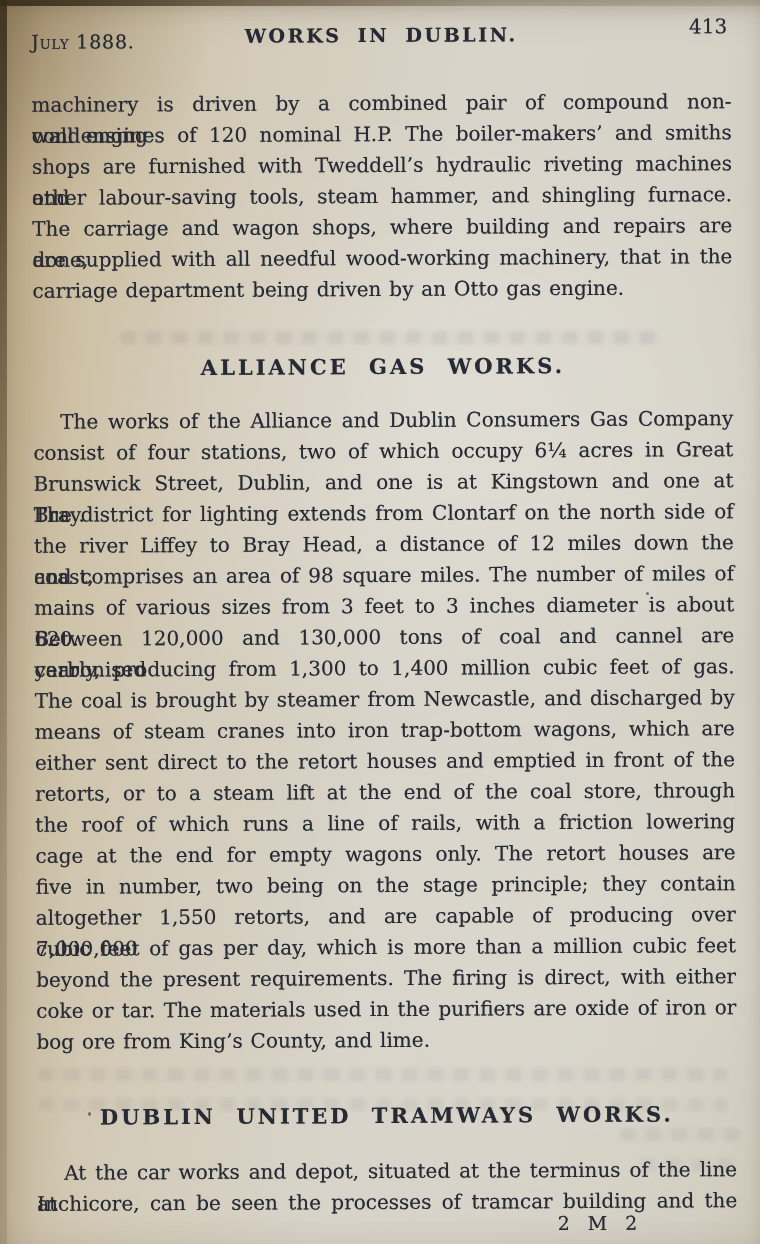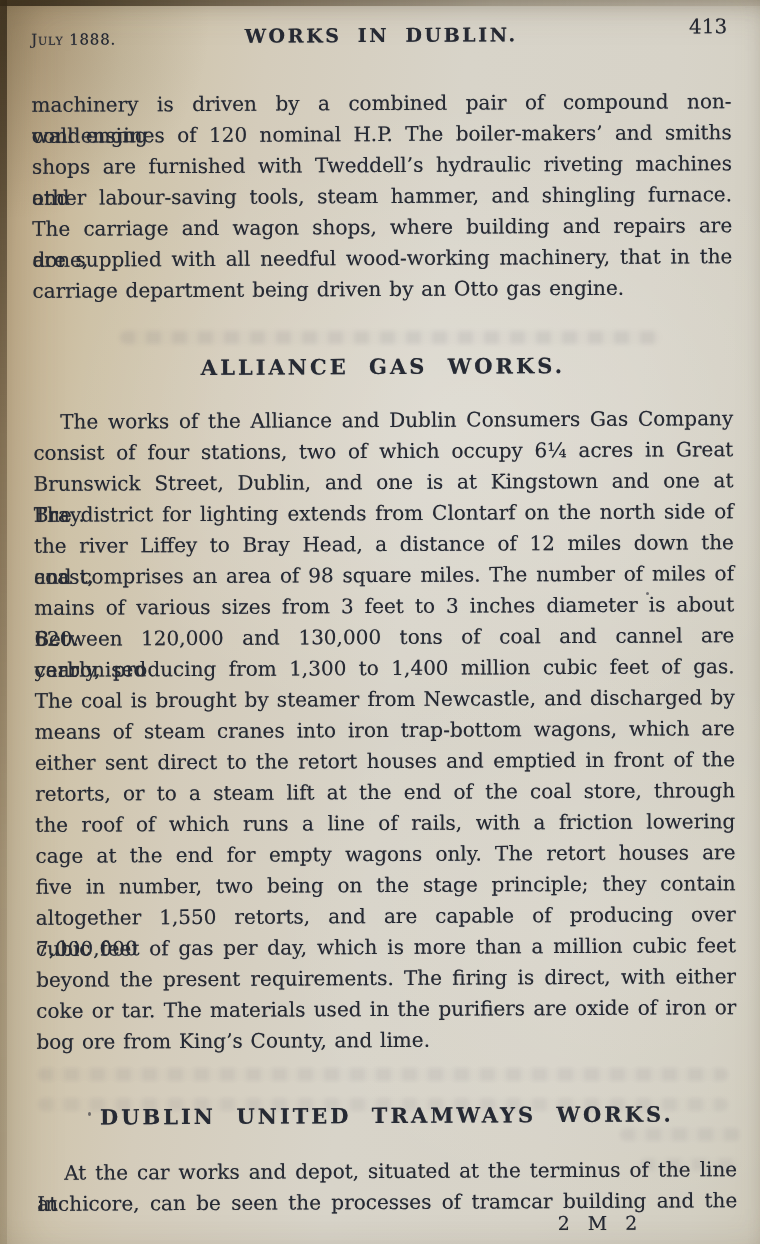--- a/index.html
+++ b/index.html
@@ -32,21 +32,21 @@
     background:linear-gradient(to bottom, rgba(40,32,20,0.82), rgba(86,70,48,0.5) 35%, rgba(130,112,84,0.3) 70%, rgba(150,136,108,0.32));
     filter:blur(0.4px);
   }
   .content{
     position:absolute;left:31px;right:29px;top:0;
     transform:rotate(-0.3deg);
     transform-origin:50% 0;
     text-shadow:0 0 0.7px rgba(38,42,52,0.55);
   }
   .header{position:relative;height:32px;margin-top:20px;}
-  .h-date{position:absolute;left:0;top:9px;font-size:15px;font-variant-caps:small-caps;letter-spacing:0.8px;}
+  .h-date{position:absolute;left:0;top:9px;font-size:19px;font-variant-caps:small-caps;letter-spacing:0.8px;}
   .h-title{position:absolute;left:0;right:0;top:4px;text-align:center;font-size:19px;font-weight:600;letter-spacing:2.6px;word-spacing:7px;}
   .h-page{position:absolute;right:4px;top:-4px;font-size:20px;}
   .para{font-size:20px;line-height:31px;}
   .tl{text-align:justify;text-align-last:justify;height:31px;overflow:visible;word-spacing:1.5px;}
   .tl.end{text-align-last:left;}
   .tl.indent{text-indent:27px;}
   .p1{margin-top:36px;}
   .heading{
     text-align:center;font-size:21px;font-weight:600;
     letter-spacing:3px;word-spacing:10px;height:32px;line-height:32px;

